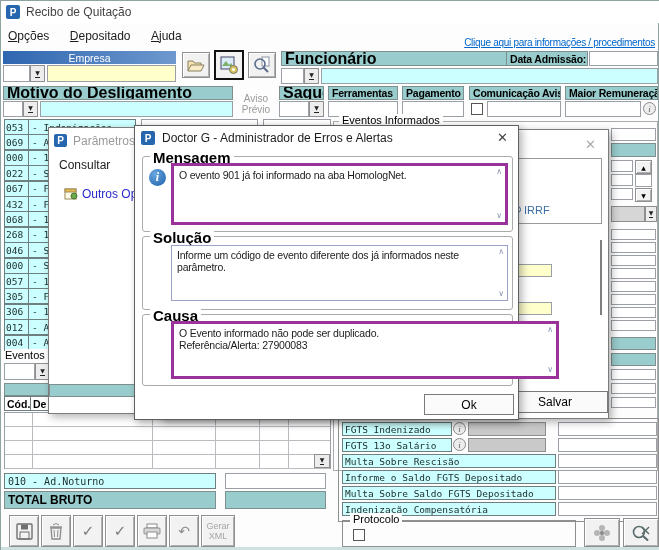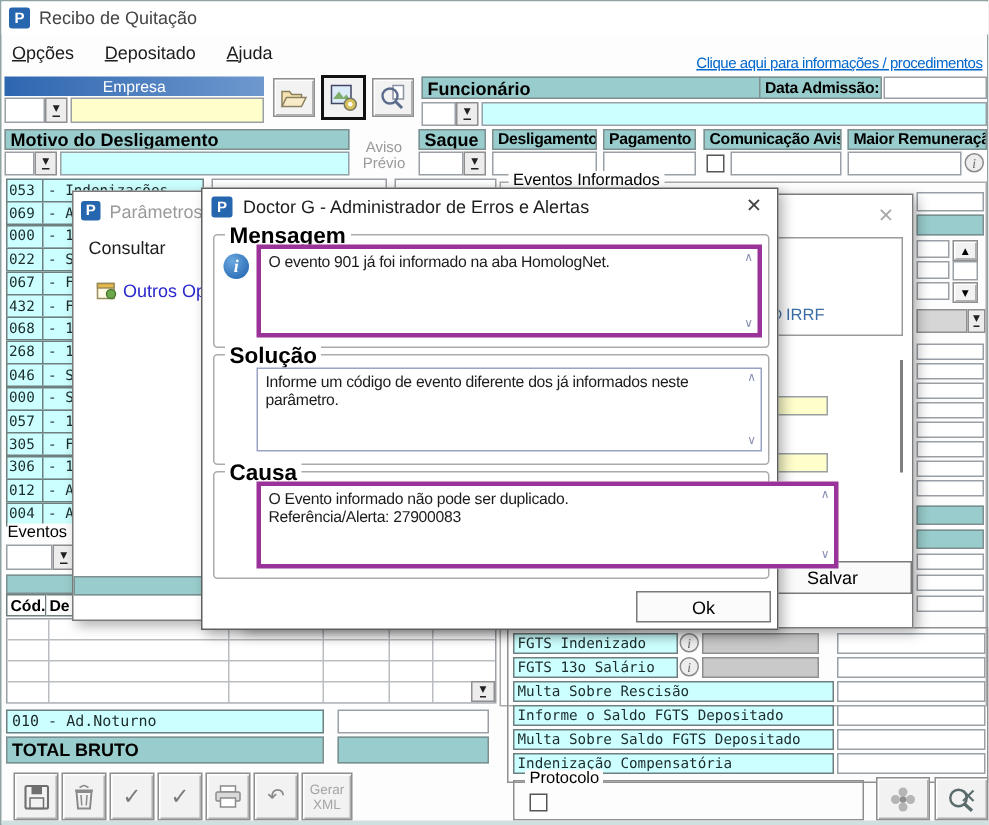--- a/index.html
+++ b/index.html
@@ -1,20 +1,20 @@
 <!DOCTYPE html>
 <html><head>
 <meta charset="utf-8">
 <style>
 *{margin:0;padding:0;box-sizing:border-box}
 html,body{width:659px;height:550px}
 body{position:relative;font-family:"Liberation Sans",sans-serif;background:#fff;overflow:hidden}
 #app{position:absolute;left:0;top:0;width:659px;height:550px;background:#fdfdfd;border:1px solid #8fa3a3}
 .abs{position:absolute}
-.teal{background:#99CCCC;border:1px solid #7E8F8F;font-weight:bold;font-size:12px;color:#000;display:flex;align-items:center;padding:0 3px;white-space:nowrap;overflow:hidden}
+.teal{background:#99CCCC;border:1px solid #7E8F8F;font-weight:bold;font-size:16px;color:#000;display:flex;align-items:center;padding:0 3px;white-space:nowrap;overflow:hidden}
 .teal.small{font-size:10.5px;letter-spacing:-0.2px}
 .cellw{background:#fff;border:1px solid #9aa0a6}
 .cyanf{background:#CCFFFF;border:1px solid #9aa0a6}
 .yellowf{background:#FFFFCC;border:1px solid #9aa0a6}
 .grayf{background:#C9C9C9;border:1px solid #8f8f8f}
 .dd{background:#EDEDED;border:1px solid #8f8f8f;display:flex;align-items:center;justify-content:center;font-size:6px;color:#222;font-family:"DejaVu Sans",sans-serif}
 .dd i{font-style:normal;border-bottom:1px solid #222;line-height:6px;padding-bottom:1px}
 .mono{font-family:"DejaVu Sans Mono",monospace}
 .plogo{background:#2566AF;color:#fff;font-weight:bold;display:flex;align-items:center;justify-content:center;border-radius:2px;font-size:10px}
 .btn3d{background:#F2F2F2;border:1px solid #8f8f8f;box-shadow:inset 1px 1px 0 #fff,inset -1px -1px 0 #b0b0b0;display:flex;align-items:center;justify-content:center}
@@ -110,21 +110,21 @@
     <span>Aviso</span><br>
     <span>Prévio</span>
   </div>
 
   <div class="teal abs" style="left:278px;top:85px;width:45px;height:14px">Saque</div>
   <div class="cellw abs" style="left:278px;top:100px;width:30px;height:16px"></div>
   <div class="dd abs" style="left:308px;top:100px;width:15px;height:16px">
       <i>▼</i>
     </div>
 
-  <div class="teal small abs" style="left:327px;top:85px;width:70px;height:14px">Desligamento</div>
+  <div class="teal small abs" style="left:327px;top:85px;width:70px;height:14px">Ferramentas</div>
   <div class="cellw abs" style="left:327px;top:100px;width:70px;height:16px"></div>
 
   <div class="teal small abs" style="left:401px;top:85px;width:62px;height:14px">Pagamento</div>
   <div class="cellw abs" style="left:401px;top:100px;width:62px;height:16px"></div>
 
   <div class="teal small abs" style="left:468px;top:85px;width:92px;height:14px">Comunicação Aviso</div>
   <div class="cb abs" style="left:470px;top:102px"></div>
   <div class="cellw abs" style="left:486px;top:100px;width:74px;height:16px"></div>
 
   <div class="teal small abs" style="left:564px;top:85px;width:93px;height:14px">Maior Remuneração</div>
@@ -371,21 +371,21 @@
 
   <div class="win abs" style="left:158px;top:128px;width:450px;height:290px;z-index:20">
     <span class="xclose abs" style="right:12px;top:8px;color:#a9a9a9">✕</span>
     <div class="abs" style="left:12px;top:28px;width:430px;height:66px;border:1px solid #9a9a9a"></div>
     <div class="abs" style="left:364px;top:74px;font-size:11px;color:#3a6ea5">IRRF</div>
     <div class="abs" style="left:354px;top:76px;width:7px;height:7px;border-radius:50%;border:1px solid #3a6ea5"></div>
     <div class="abs" style="left:440px;top:110px;height:75px;border-left:2px solid #7f7f7f"></div>
     <div class="yellowf abs" style="left:300px;top:134px;width:92px;height:13px"></div>
     <div class="yellowf abs" style="left:300px;top:172px;width:92px;height:13px"></div>
     <div class="yellowf abs" style="left:300px;top:202px;width:92px;height:13px"></div>
-    <div class="abs ulf" style="left:342px;top:244px;width:106px;height:22px;background:#fafafa;border:1px solid #7a7a7a;font-size:12px;display:flex;align-items:center;justify-content:center">Salvar</div>
+    <div class="abs ulf" style="left:342px;top:261px;width:106px;height:22px;background:#fafafa;border:1px solid #7a7a7a;font-size:12px;display:flex;align-items:center;justify-content:center">Salvar</div>
   </div>
 
   <div class="win abs" style="left:133px;top:124px;width:385px;height:295px;z-index:30;border-color:#5f5f5f">
     <div class="plogo abs" style="left:6px;top:5px;width:14px;height:14px">P</div>
     <div class="abs" style="left:27px;top:5px;font-size:12px;color:#1c1c1c">Doctor G - Administrador de Erros e Alertas</div>
     <span class="xclose abs" style="right:10px;top:5px">✕</span>
 
     <div class="grp abs" style="left:7px;top:30px;width:371px;height:76px">
       <b>Mensagem</b>
       <div class="abs" style="left:6px;top:12px;width:17px;height:17px;border-radius:50%;background:radial-gradient(circle at 35% 30%,#6aa8e0,#1B5EAB);color:#fff;font-family:'Liberation Serif',serif;font-style:italic;font-weight:bold;font-size:12px;display:flex;align-items:center;justify-content:center">i</div>

